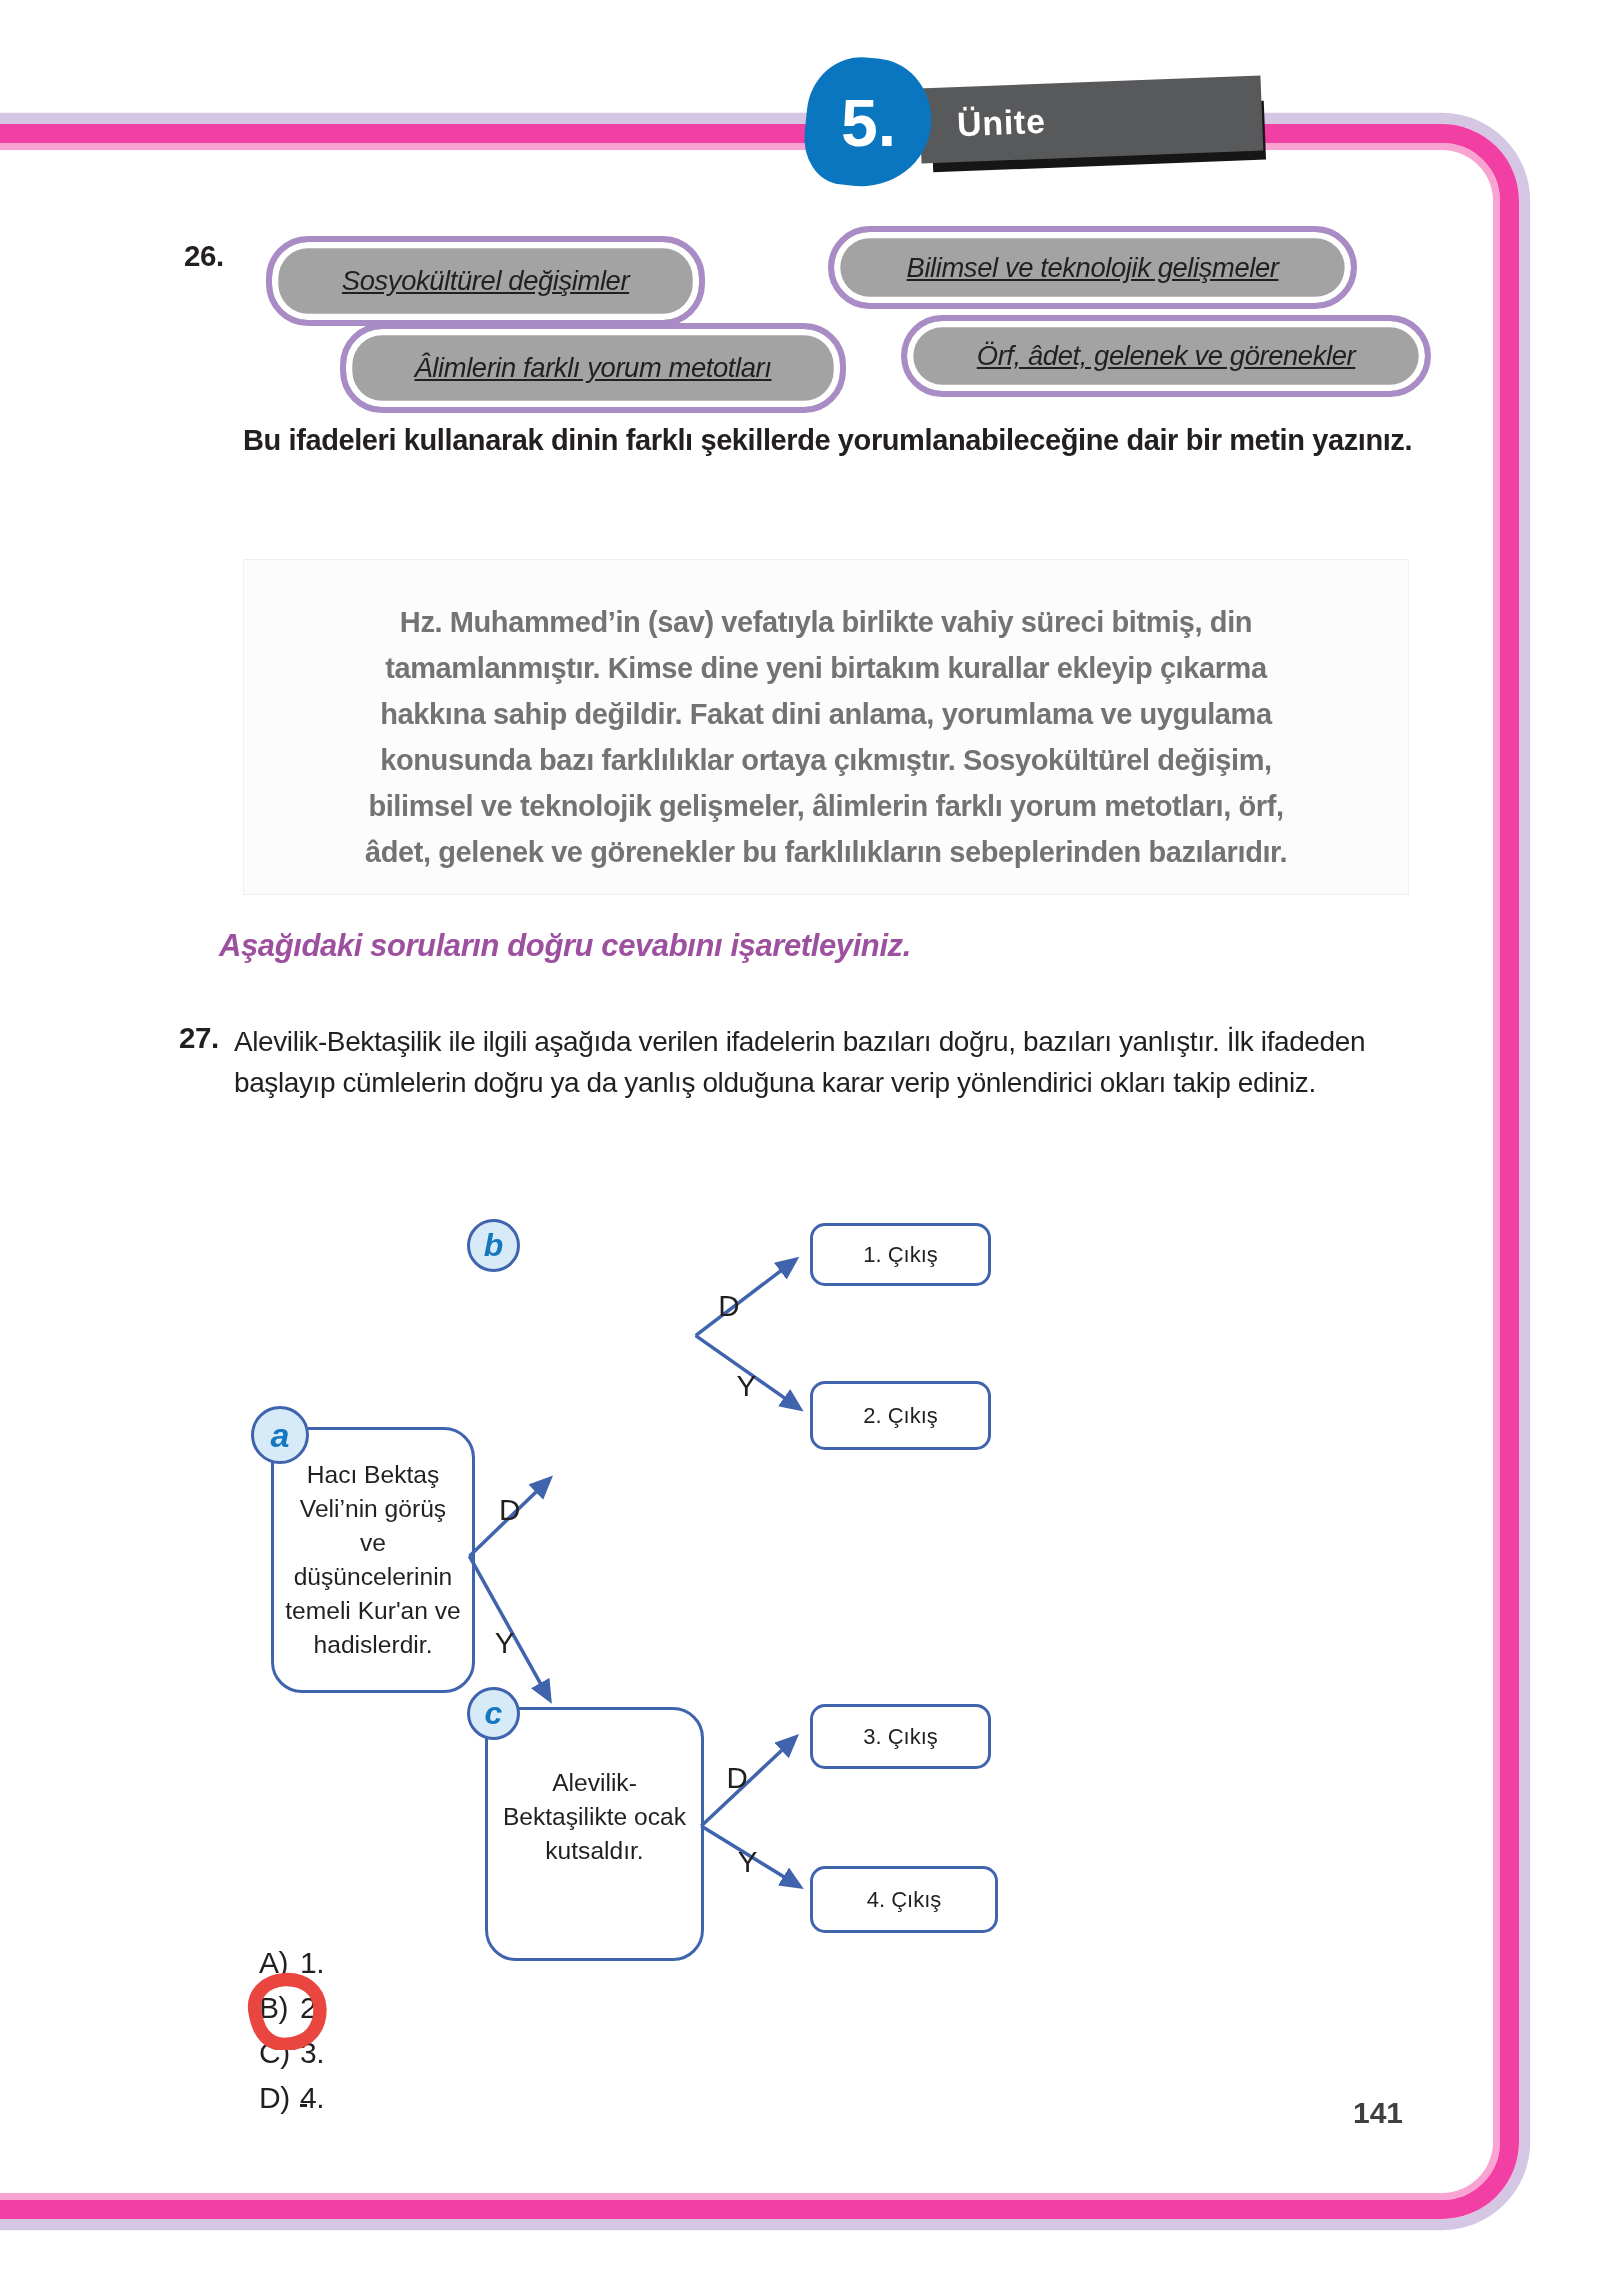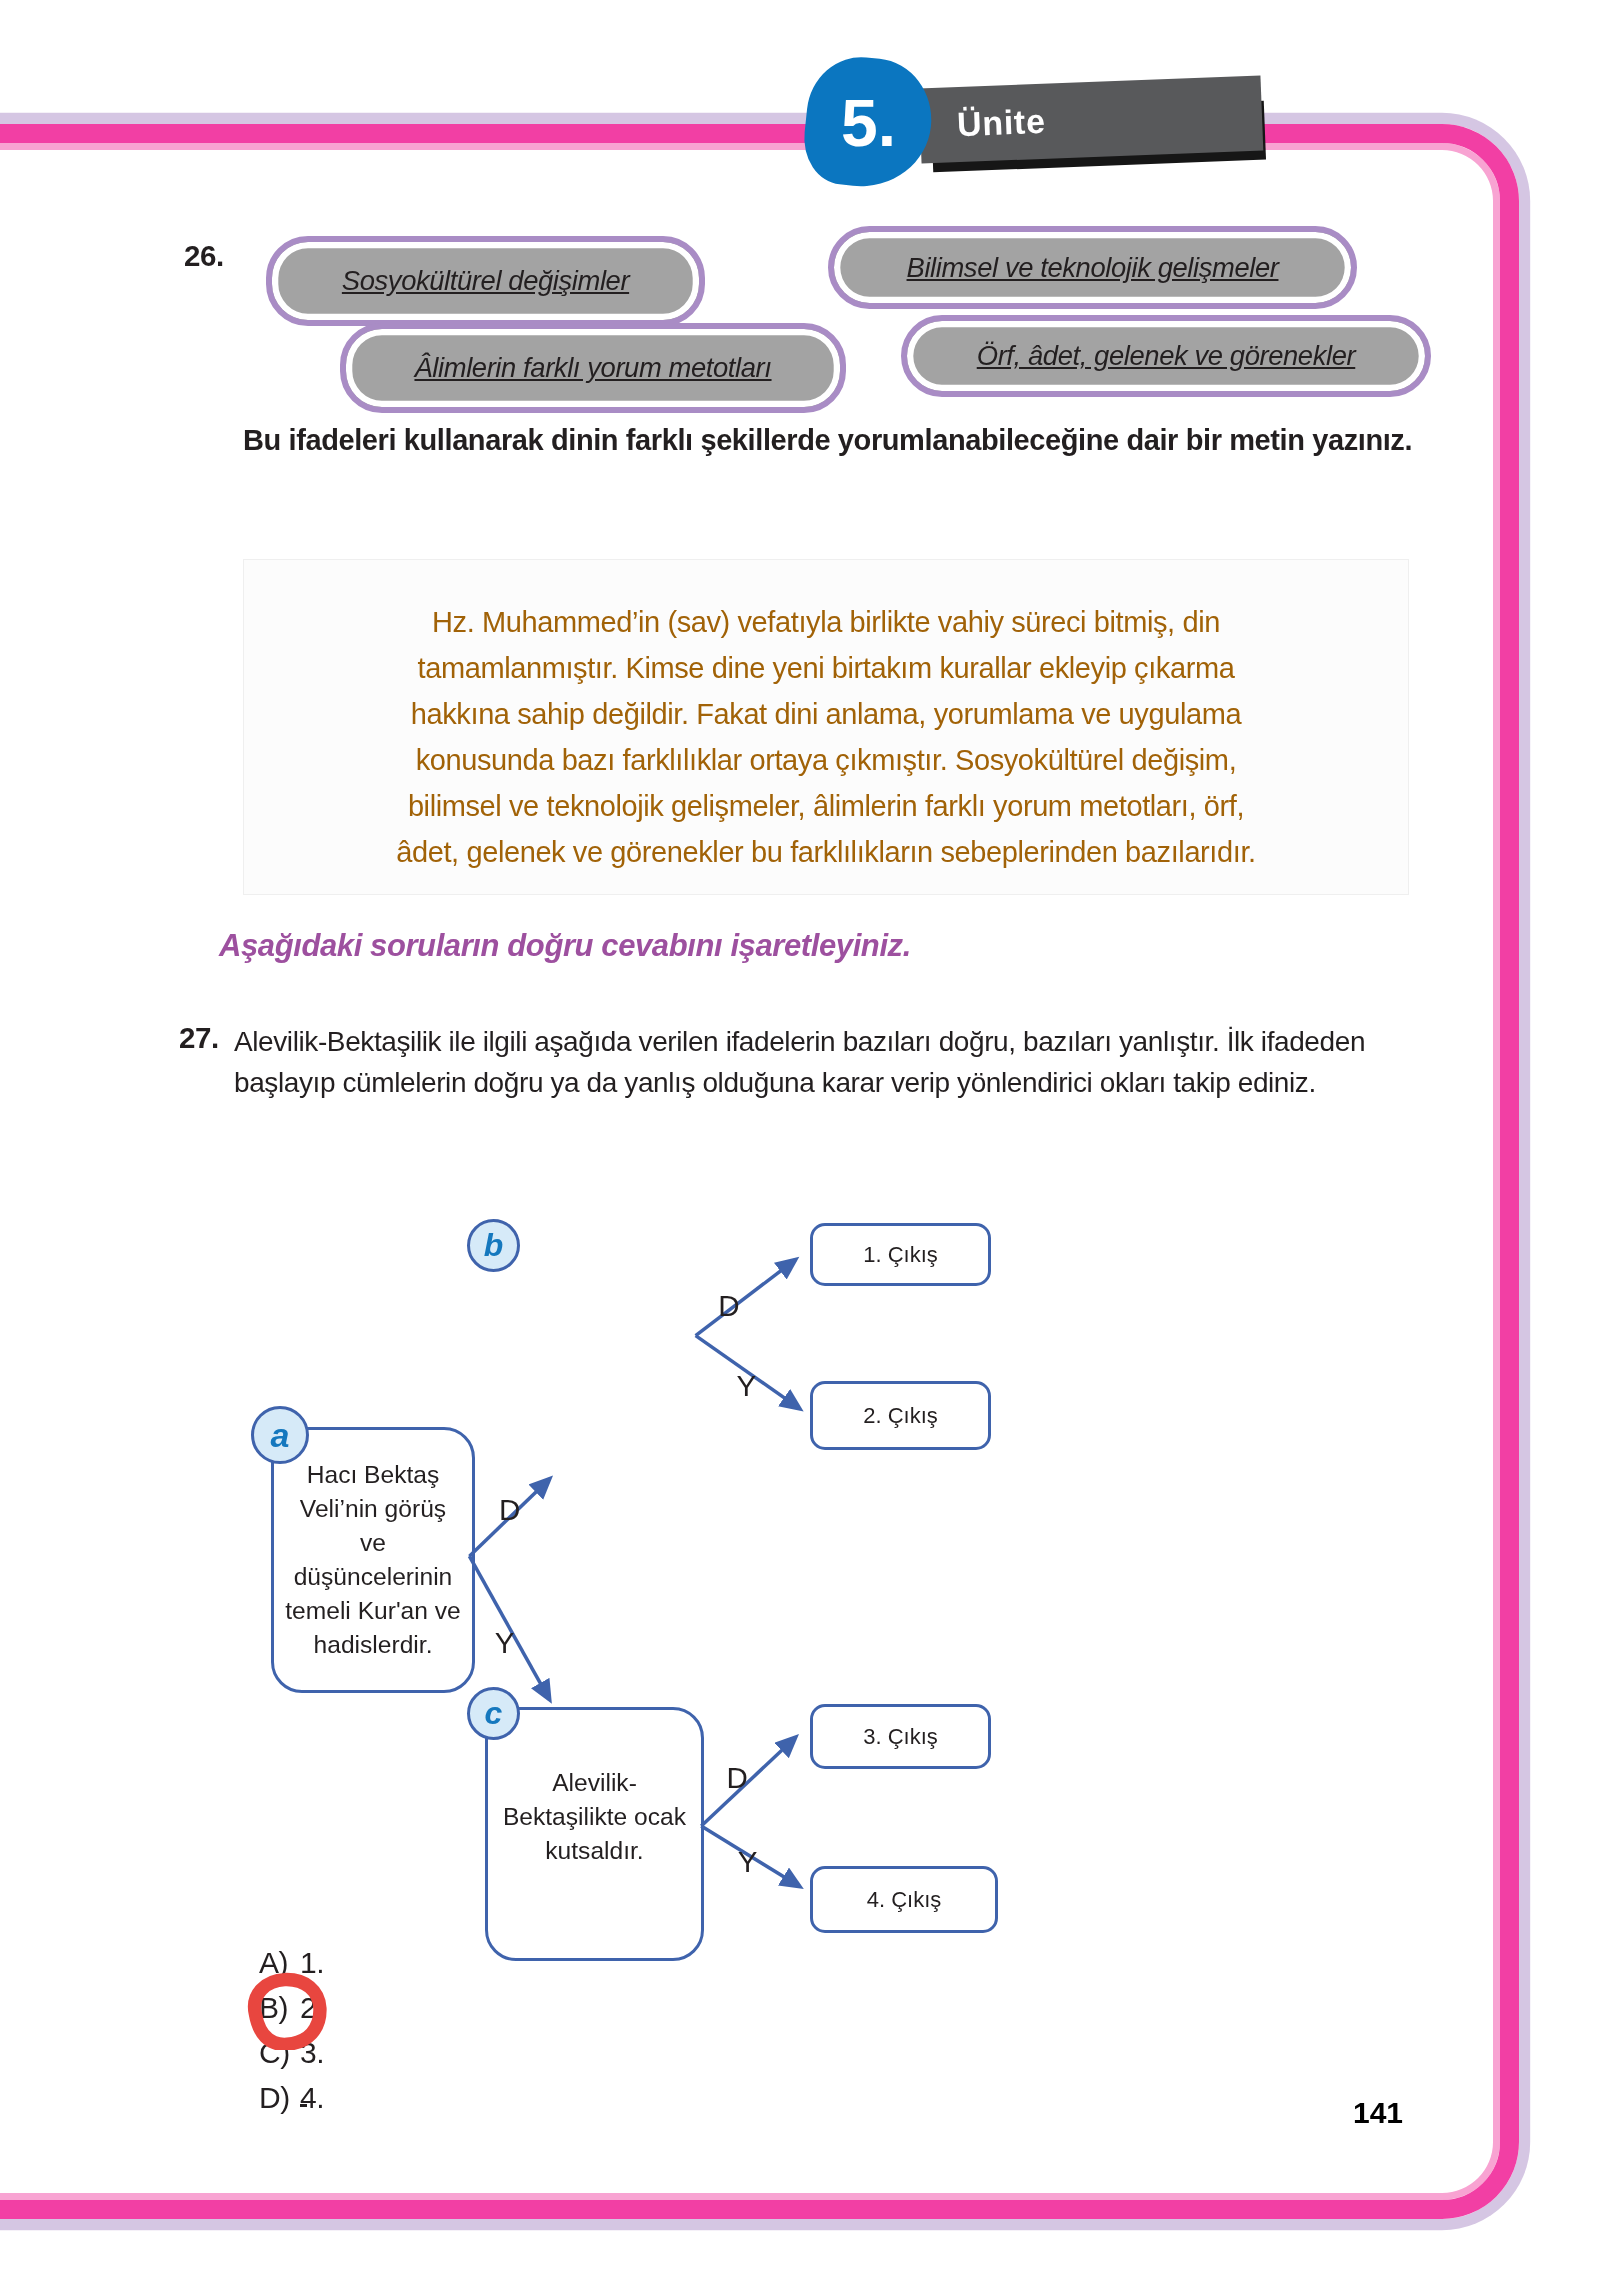--- a/index.html
+++ b/index.html
@@ -28,21 +28,21 @@
   
   .qnum { position:absolute; font-weight:bold; font-size:29.5px; letter-spacing:-0.4px; }
   .pill { position:absolute; background:#a3a3a3; border:6.3px solid #a98cc5; border-radius:42px;
     box-shadow: inset 0 0 0 6.3px #ffffff; display:flex; align-items:center; justify-content:center;
     font-style:italic; font-size:27.4px; letter-spacing:-0.4px;text-decoration:underline; }
   .prompt { position:absolute; left:243px; top:420px; width:1188px;
     font-weight:bold; font-size:29px; line-height:41px; letter-spacing:-0.4px; }
 
   .answer-panel { position:absolute; left:243px; top:559px; width:1166px; height:336px;
     background:#fcfcfc; border:1.4px solid #efefef; padding-top:39px; }
-  .answer-line { text-align:center; color:#a16207; font-weight:normal; font-size:29px;
+  .answer-line { text-align:center; color:#737373; font-weight:bold; font-size:29px;
     line-height:46px; letter-spacing:-0.4px; }
 
   .section-instruction { position:absolute; left:219px; top:928px; color:#9d509f;
     font-weight:bold; font-style:italic; font-size:31px; letter-spacing:-0.4px; }
 
   
   .q27-text { position:absolute; left:234px; top:1021px; width:1216px;
     font-size:28px; line-height:41px; letter-spacing:-0.4px; }
   .q27-bold { position:absolute; left:234px; top:1159px; width:1195px;
     font-weight:bold; font-size:29px; letter-spacing:-0.4px; }
@@ -58,21 +58,21 @@
   .arrows { position:absolute; left:0; top:1195px; width:1054px; height:773px; }
   .edge-label { font-size:42px; fill:#231f20; font-family:"Liberation Sans", sans-serif; }
 
   
   .options { position:absolute; left:259px; top:1940px;text-decoration:underline; }
   .opt-row { position:relative; height:45px; font-size:30px; letter-spacing:-0.4px; }
   .opt-row span { vertical-align:top; line-height:45px; }
   .opt-label { display:inline-block; min-width:41px; }
   .scribble { position:absolute; left:-22.5px; top:-14px; width:97px; height:79px; z-index:3; }
 
-  .page-num { position:absolute; left:1353px; top:2096px; color:#000000;
+  .page-num { position:absolute; left:1353px; top:2096px; color:#404040;
     font-weight:bold; font-size:30px; }
 </style>
 </head>
 <body>
 
 <div class="page">
 
   <div class="frame"></div>
 
   <div class="banner-shadow"></div>

